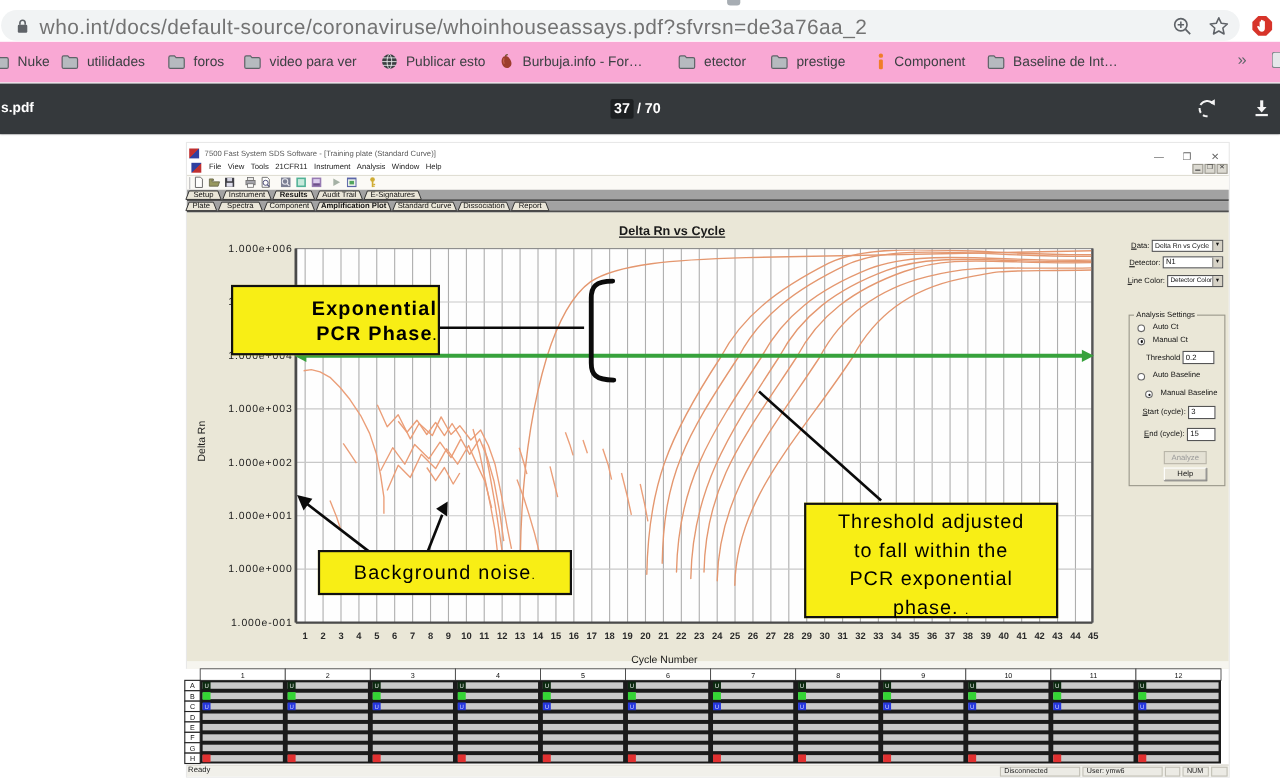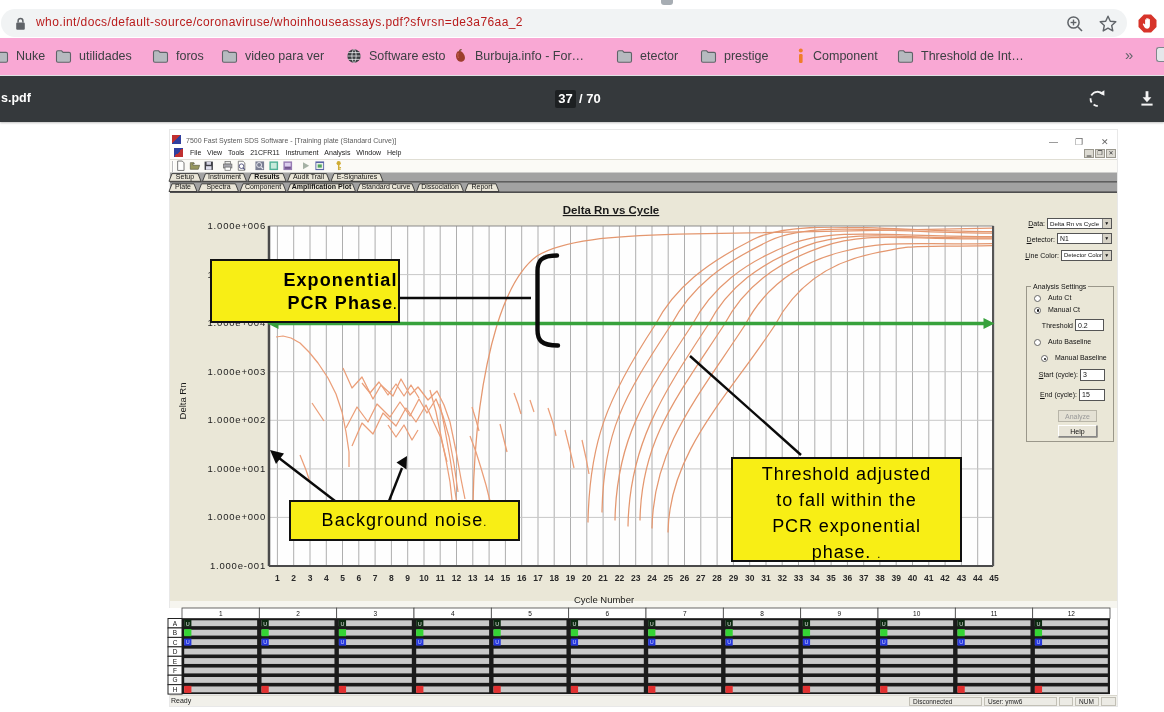--- a/index.html
+++ b/index.html
@@ -1,21 +1,21 @@
 <!DOCTYPE html>
 <html><head><meta charset="utf-8">
 <style>
 * { margin:0; padding:0; box-sizing:border-box; }
 html,body { width:1164px; height:712px; overflow:hidden; background:#fff;
   font-family:"Liberation Sans", sans-serif; }
 .abs { position:absolute; }
 
 #urlbar { position:absolute; left:1px; top:9px; width:1126px; height:28px;
   background:#f1f3f4; border-radius:14px; }
-#urltext { position:absolute; left:36px; top:14.5px; font-size:12px; color:#b91c1c;
+#urltext { position:absolute; left:36px; top:14.5px; font-size:19px; color:#737373;
   letter-spacing:0.4px; white-space:nowrap; }
 #tabfrag { position:absolute; left:661px; top:0; width:12px; height:4.5px; background:#a7adb3; border-radius:0 0 3px 3px; }
 #bmbar { position:absolute; left:0; top:38px; width:1164px; height:37px; background:#f9a8d4; }
 .bmi { position:absolute; top:9px; height:18px; display:flex; align-items:center; gap:7px;
   font-size:12.5px; color:#3c4043; white-space:nowrap; }
 .bmi svg { flex:0 0 auto; }
 #chev { position:absolute; left:1125px; top:46px; font-size:15px; color:#5f6368; }
 #bmfragr { position:absolute; left:1156px; top:47px; width:8px; height:15px; background:#e5e7ea; border:1.5px solid #80868b; border-right:none; border-radius:3px 0 0 3px; }
 #bmline { position:absolute; left:0; top:75px; width:1164px; height:1px; background:#e4e6e8; }
 
@@ -112,21 +112,21 @@
       <svg width="17" height="15" viewBox="0 0 17 15">
         <path d="M1.5 3.2 C1.5 2.4 2.1 1.8 2.9 1.8 L6.6 1.8 L8.1 3.4 L14.1 3.4 C14.9 3.4 15.5 4.0 15.5 4.8 L15.5 11.8 C15.5 12.6 14.9 13.2 14.1 13.2 L2.9 13.2 C2.1 13.2 1.5 12.6 1.5 11.8 Z" fill="#b6babf" stroke="#5f6368" stroke-width="1.1"></path>
       </svg>
       <span>video para ver</span>
     </div>
     <div class="bmi" style="left:346px">
       <svg width="16" height="16" viewBox="0 0 16 16">
         <circle cx="8" cy="8" r="6.7" fill="#3b3f42"></circle>
         <path d="M8 1.3 C5.2 3.2 5.2 12.8 8 14.7 C10.8 12.8 10.8 3.2 8 1.3 Z M1.3 8 L14.7 8 M2.2 4.6 L13.8 4.6 M2.2 11.4 L13.8 11.4" fill="none" stroke="#e9eaec" stroke-width="0.8"></path>
       </svg>
-      <span>Software esto</span>
+      <span>Publicar esto</span>
     </div>
     <div class="bmi" style="left:453px">
       <svg width="15" height="16" viewBox="0 0 15 16">
         <path d="M4.5 3.5 C3 5 2.5 8 3.5 10.5 C4.5 13 7 14.5 9.5 13.5 C12 12.5 12.5 10 11.5 7.5 C10.5 5 8.5 3 6.5 3 Z" fill="#9c3d2c"></path>
         <path d="M6.5 3.2 C6.8 2.2 7.6 1.6 8.6 1.7" fill="none" stroke="#6b4f2a" stroke-width="1.3"></path>
         <path d="M5.2 5 C4.6 6.5 4.7 8.5 5.4 10" fill="none" stroke="#c4614d" stroke-width="1.1"></path>
       </svg>
       <span>Burbuja.info - For…</span>
     </div>
     <div class="bmi" style="left:616px">
@@ -145,21 +145,21 @@
       <svg width="10" height="16" viewBox="0 0 10 16">
         <rect x="3" y="6" width="3.6" height="9" rx="1.2" fill="#f07d28"></rect>
         <circle cx="4.8" cy="2.6" r="2" fill="#f07d28"></circle>
       </svg>
       <span>Component</span>
     </div>
     <div class="bmi" style="left:897px">
       <svg width="17" height="15" viewBox="0 0 17 15">
         <path d="M1.5 3.2 C1.5 2.4 2.1 1.8 2.9 1.8 L6.6 1.8 L8.1 3.4 L14.1 3.4 C14.9 3.4 15.5 4.0 15.5 4.8 L15.5 11.8 C15.5 12.6 14.9 13.2 14.1 13.2 L2.9 13.2 C2.1 13.2 1.5 12.6 1.5 11.8 Z" fill="#b6babf" stroke="#5f6368" stroke-width="1.1"></path>
       </svg>
-      <span>Threshold de Int…</span>
+      <span>Baseline de Int…</span>
     </div>
   </div>
 <div id="chev">»</div>
 <div id="bmfragr"></div>
 <div id="bmline"></div>
 <div id="pdfbar"></div>
 <div id="pdfname">s.pdf</div>
 <div id="pagebox">37</div>
 <div id="pagetot">/ 70</div>
 <div class="abs" style="left:1088px;top:89px"><svg width="19" height="19" viewBox="0 0 19 19">

